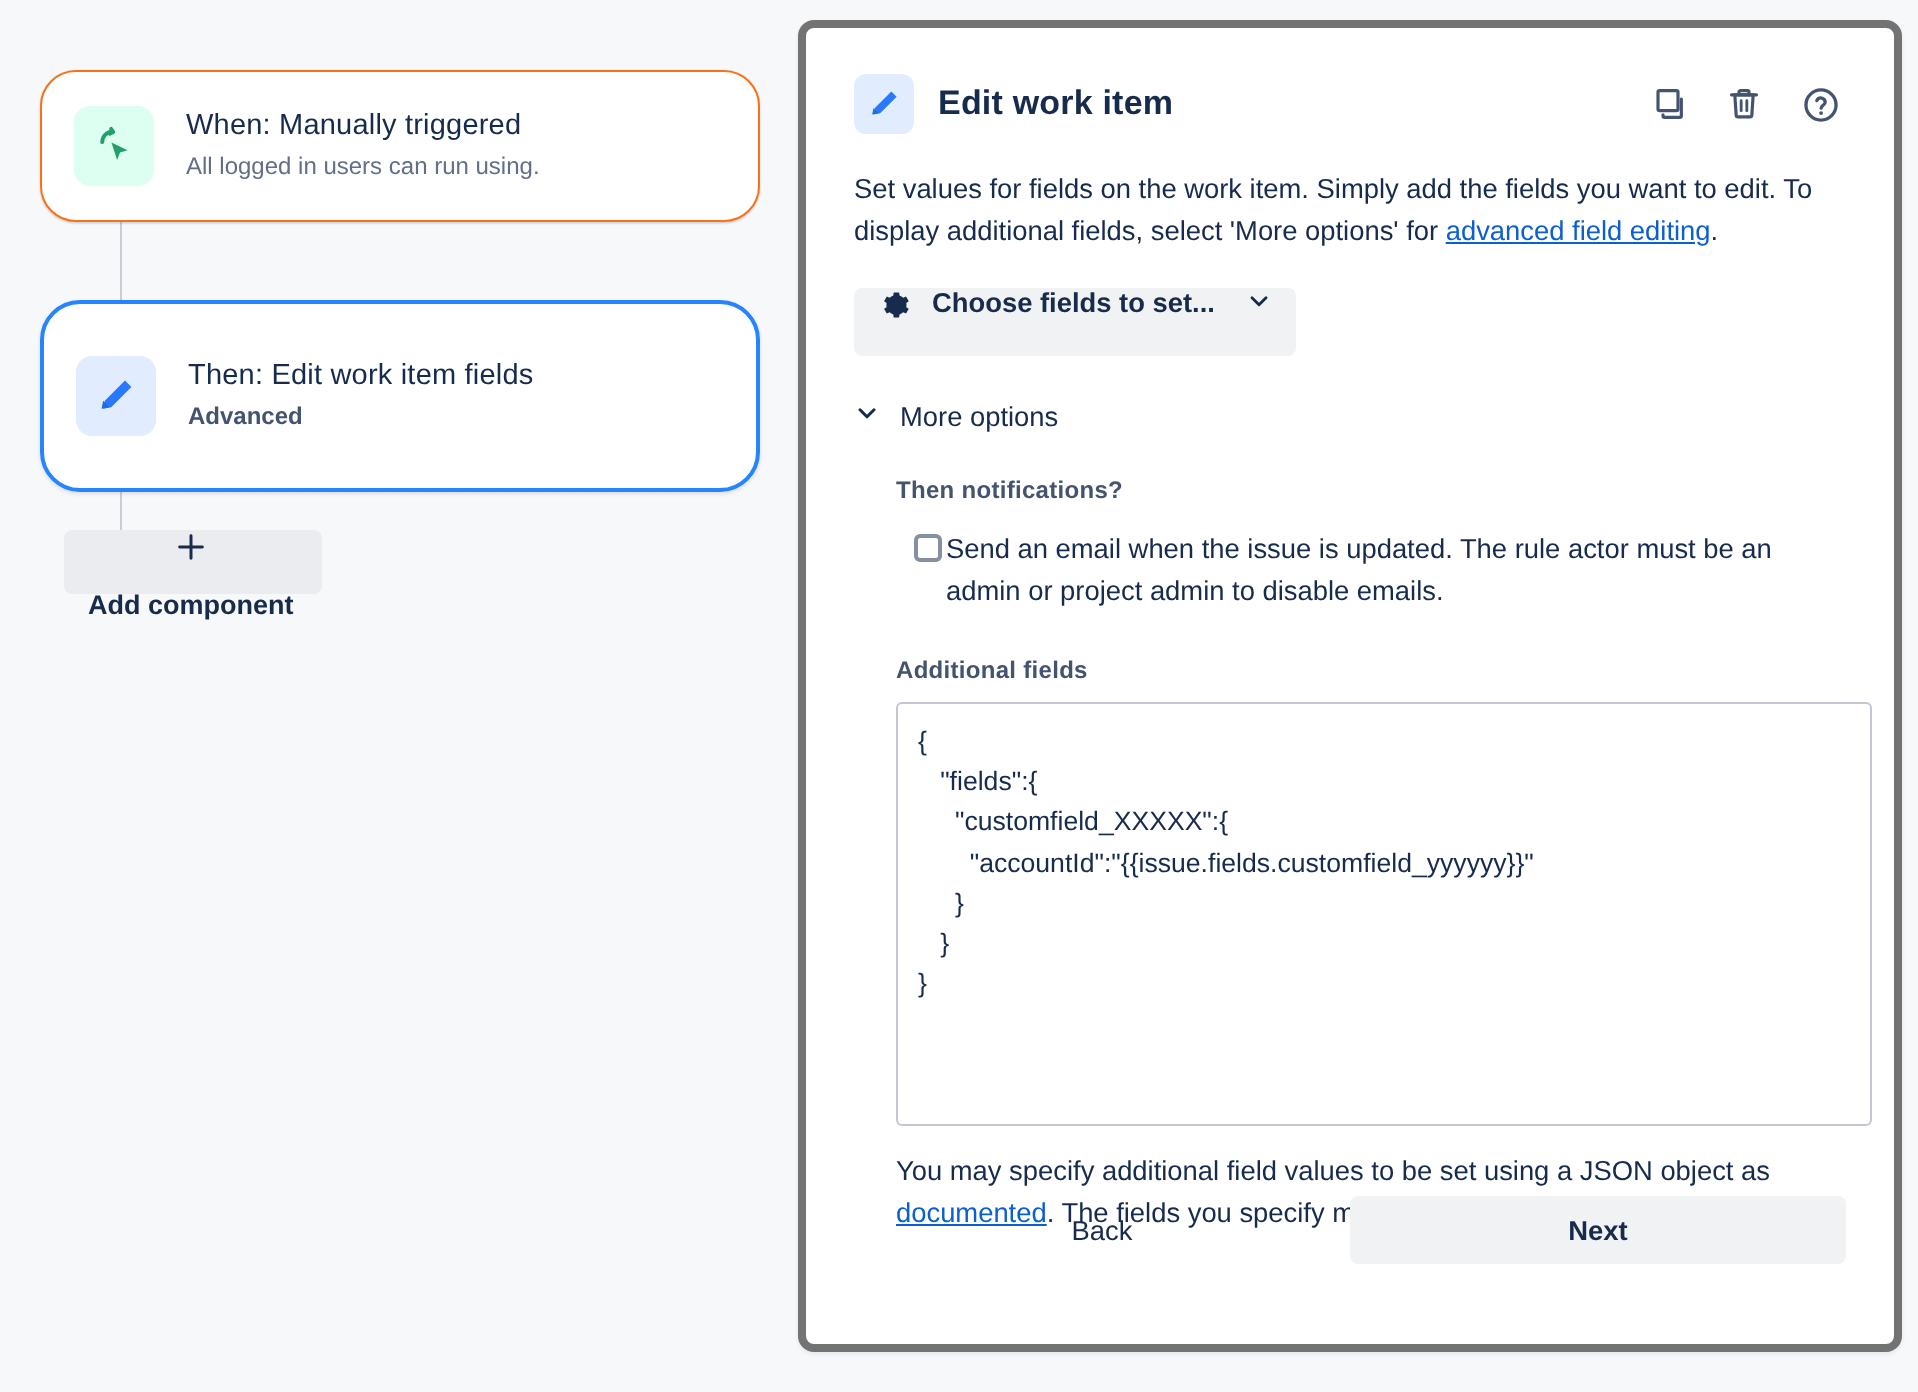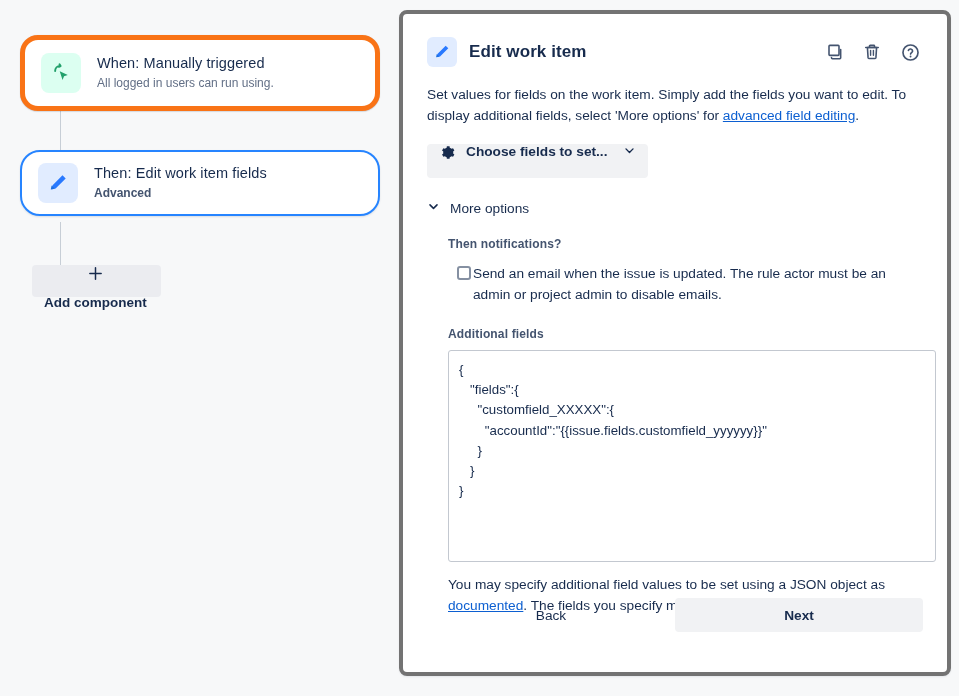--- a/index.html
+++ b/index.html
@@ -32,31 +32,31 @@
   }
   .conn-1 { top: 110px; height: 46px; }
   .conn-2 { top: 222px; height: 44px; }
 
   .flow-card {
     position: absolute;
     left: 20px;
     width: 360px;
     box-sizing: border-box;
     background: #ffffff;
-    border: 5px solid #f97316;
+    border: 1px solid #f97316;
     border-radius: 18px;
     display: flex;
     align-items: center;
     padding: 14px 16px;
     box-shadow: 0 1px 1px rgba(9,30,66,0.13), 0 0 1px rgba(9,30,66,0.13);
   }
   .flow-card.trigger { top: 35px; height: 76px; }
   .flow-card.action {
     top: 150px;
-    height: 66px;
+    height: 96px;
     border: 2px solid #2684ff;
     border-radius: 20px;
     box-shadow: 0 1px 2px rgba(9,30,66,0.12);
   }
 
   .card-icon {
     width: 40px;
     height: 40px;
     border-radius: 8px;
     flex: 0 0 40px;

